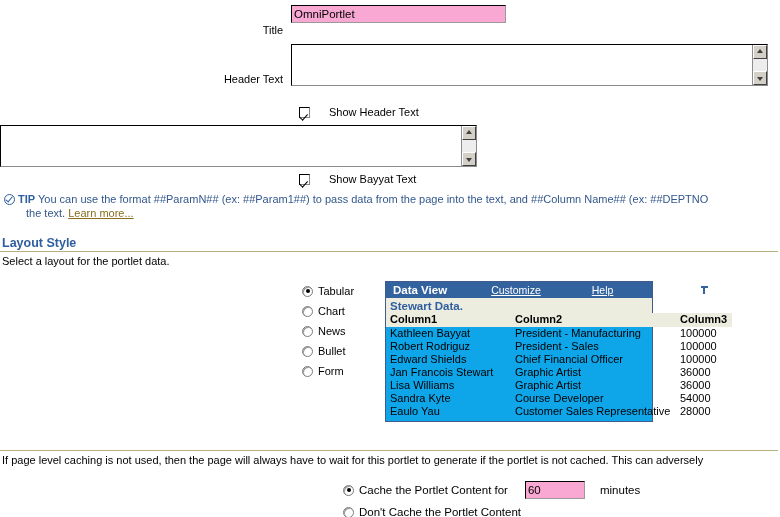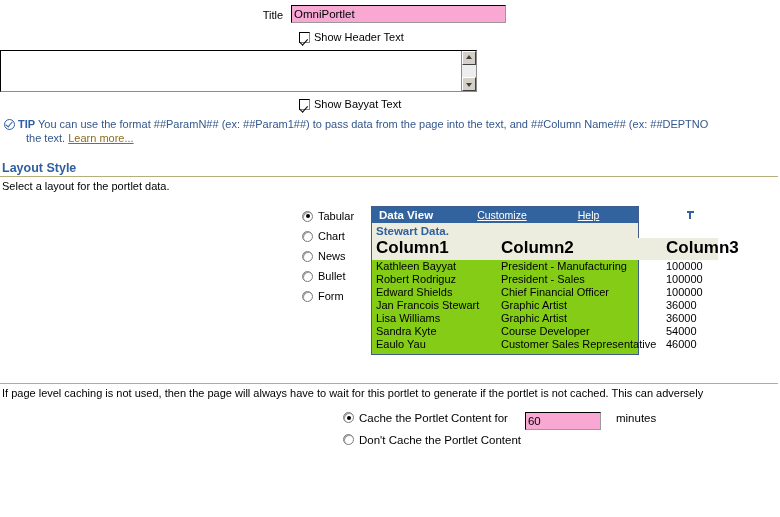--- a/index.html
+++ b/index.html
@@ -27,20 +27,21 @@
   }
   .field-label {
     width: 291px;
     text-align: right;
     padding-right: 8px;
     font-size: 11px;
     color: #000;
     box-sizing: border-box;
     line-height: 20px;
     white-space: nowrap;
+    margin-top: 15px;
   }
   .field-label.tall { line-height: 41px; }
 
   
   .txt-input {
     border: 1px solid #000;
     border-right-color: #9a9a9a;
     border-bottom-color: #9a9a9a;
     background: #f9a8d4;
     height: 18px;
@@ -137,21 +138,21 @@
   }
   .chkbox.checked::after {
     content: "";
     position: absolute;
     left: 1px; top: 4px;
     width: 4px; height: 7px;
     border: solid #000;
     border-width: 0 1.6px 1.6px 0;
     transform: rotate(42deg);
   }
-  .chk-label { font-size: 11px; color: #000; white-space: nowrap; }
+  .chk-label { font-size: 11px; color: #000; white-space: nowrap; margin-left: 15px; }
 
   
   .tip-block {
     margin-top: 4px;
     padding-left: 4px;
     color: #33578C;
     font-size: 11px;
     line-height: 14px;
     position: relative;
     height: 30px;
@@ -208,20 +209,21 @@
     color: #000;
     margin-top: 3px;
     white-space: nowrap;
   }
 
   
   .layout-area {
     display: flex;
     align-items: flex-start;
     margin-top: 14px;
+    gap: 14px;
   }
   .radio-col {
     margin-left: 300px;
     width: 62px;
   }
   .radio-row {
     display: flex;
     align-items: center;
     height: 20px;
   }
@@ -243,21 +245,21 @@
     width: 4px; height: 4px;
     background: #000;
     border-radius: 50%;
   }
   .radio-label { font-size: 11px; color: #000; }
 
   
   .portlet {
     width: 268px;
     border: 1px solid #3F5C8C;
-    background: #84cc16;
+    background: #0ea5e9;
     box-sizing: border-box;
     margin-left: 7px;
   }
   .portlet-head {
     background: #33639E;
     height: 16px;
     display: flex;
     align-items: center;
     padding: 0 3px 0 7px;
     box-sizing: border-box;
@@ -326,21 +328,21 @@
   table.pv {
     border-collapse: collapse;
     width: 100%;
     font-size: 11px;
     table-layout: fixed;
   }
   table.pv th {
     background: #EDEDDF;
     text-align: left;
     font-weight: bold;
-    font-size: 17px;
+    font-size: 11px;
     padding: 0 4px 2px 4px;
     color: #000;
     white-space: nowrap;
   }
   table.pv td {
     padding: 0 4px;
     color: #000;
     white-space: nowrap;
     line-height: 13px;
     font-size: 11px;
@@ -348,43 +350,55 @@
   }
   .col-a { width: 117px; }
   .col-b { width: 157px; }
   .col-c { width: 48px; }
   .pv-pad { height: 3px; }
 
   
   .cache-opts { margin-top: 13px; }
   .cache-row {
     display: flex;
+    align-items: center;
     margin-left: 341px;
     height: 22px;
   }
   .cache-row .radio-label { font-size: 11.5px; }
   #cache-minutes-input {
-    width: 76px;
+    width: 60px;
     margin-left: 17px;
   }
   .minutes-label {
     margin-left: 15px;
     font-size: 11.5px;
   }
 </style>
 </head>
 <body>
 
 <div class="form-area">
 
   <div class="field-row">
     <div class="field-label">Title</div>
     <input class="txt-input" id="title-input" type="text" value="OmniPortlet" style="">
   </div>
 
+  <div class="field-row">
+    <div class="field-label tall">Header Text</div>
+    <div class="ta-wrap">
+      <textarea placeholder="" style=""></textarea>
+      <div class="scroll-col">
+        <div class="sc-btn up"></div>
+        <div class="sc-track"></div>
+        <div class="sc-btn down"></div>
+      </div>
+    </div>
+  </div>
 
   <div class="chk-row">
     <div class="chkbox checked"></div>
     <span class="chk-label">Show Header Text</span>
   </div>
 
   <div class="field-row">
     <div class="ta-wrap">
       <textarea placeholder="" style=""></textarea>
       <div class="scroll-col">
@@ -491,21 +505,21 @@
               <td>36000</td>
             </tr>
             <tr>
               <td>Sandra Kyte</td>
               <td>Course Developer</td>
               <td>54000</td>
             </tr>
             <tr>
               <td>Eaulo Yau</td>
               <td>Customer Sales Representative</td>
-              <td>46000</td>
+              <td>28000</td>
             </tr>
           </tbody>
         </table>
         <div class="pv-pad"></div>
       </div>
     </div>
 
   </div>
 </div>
 

